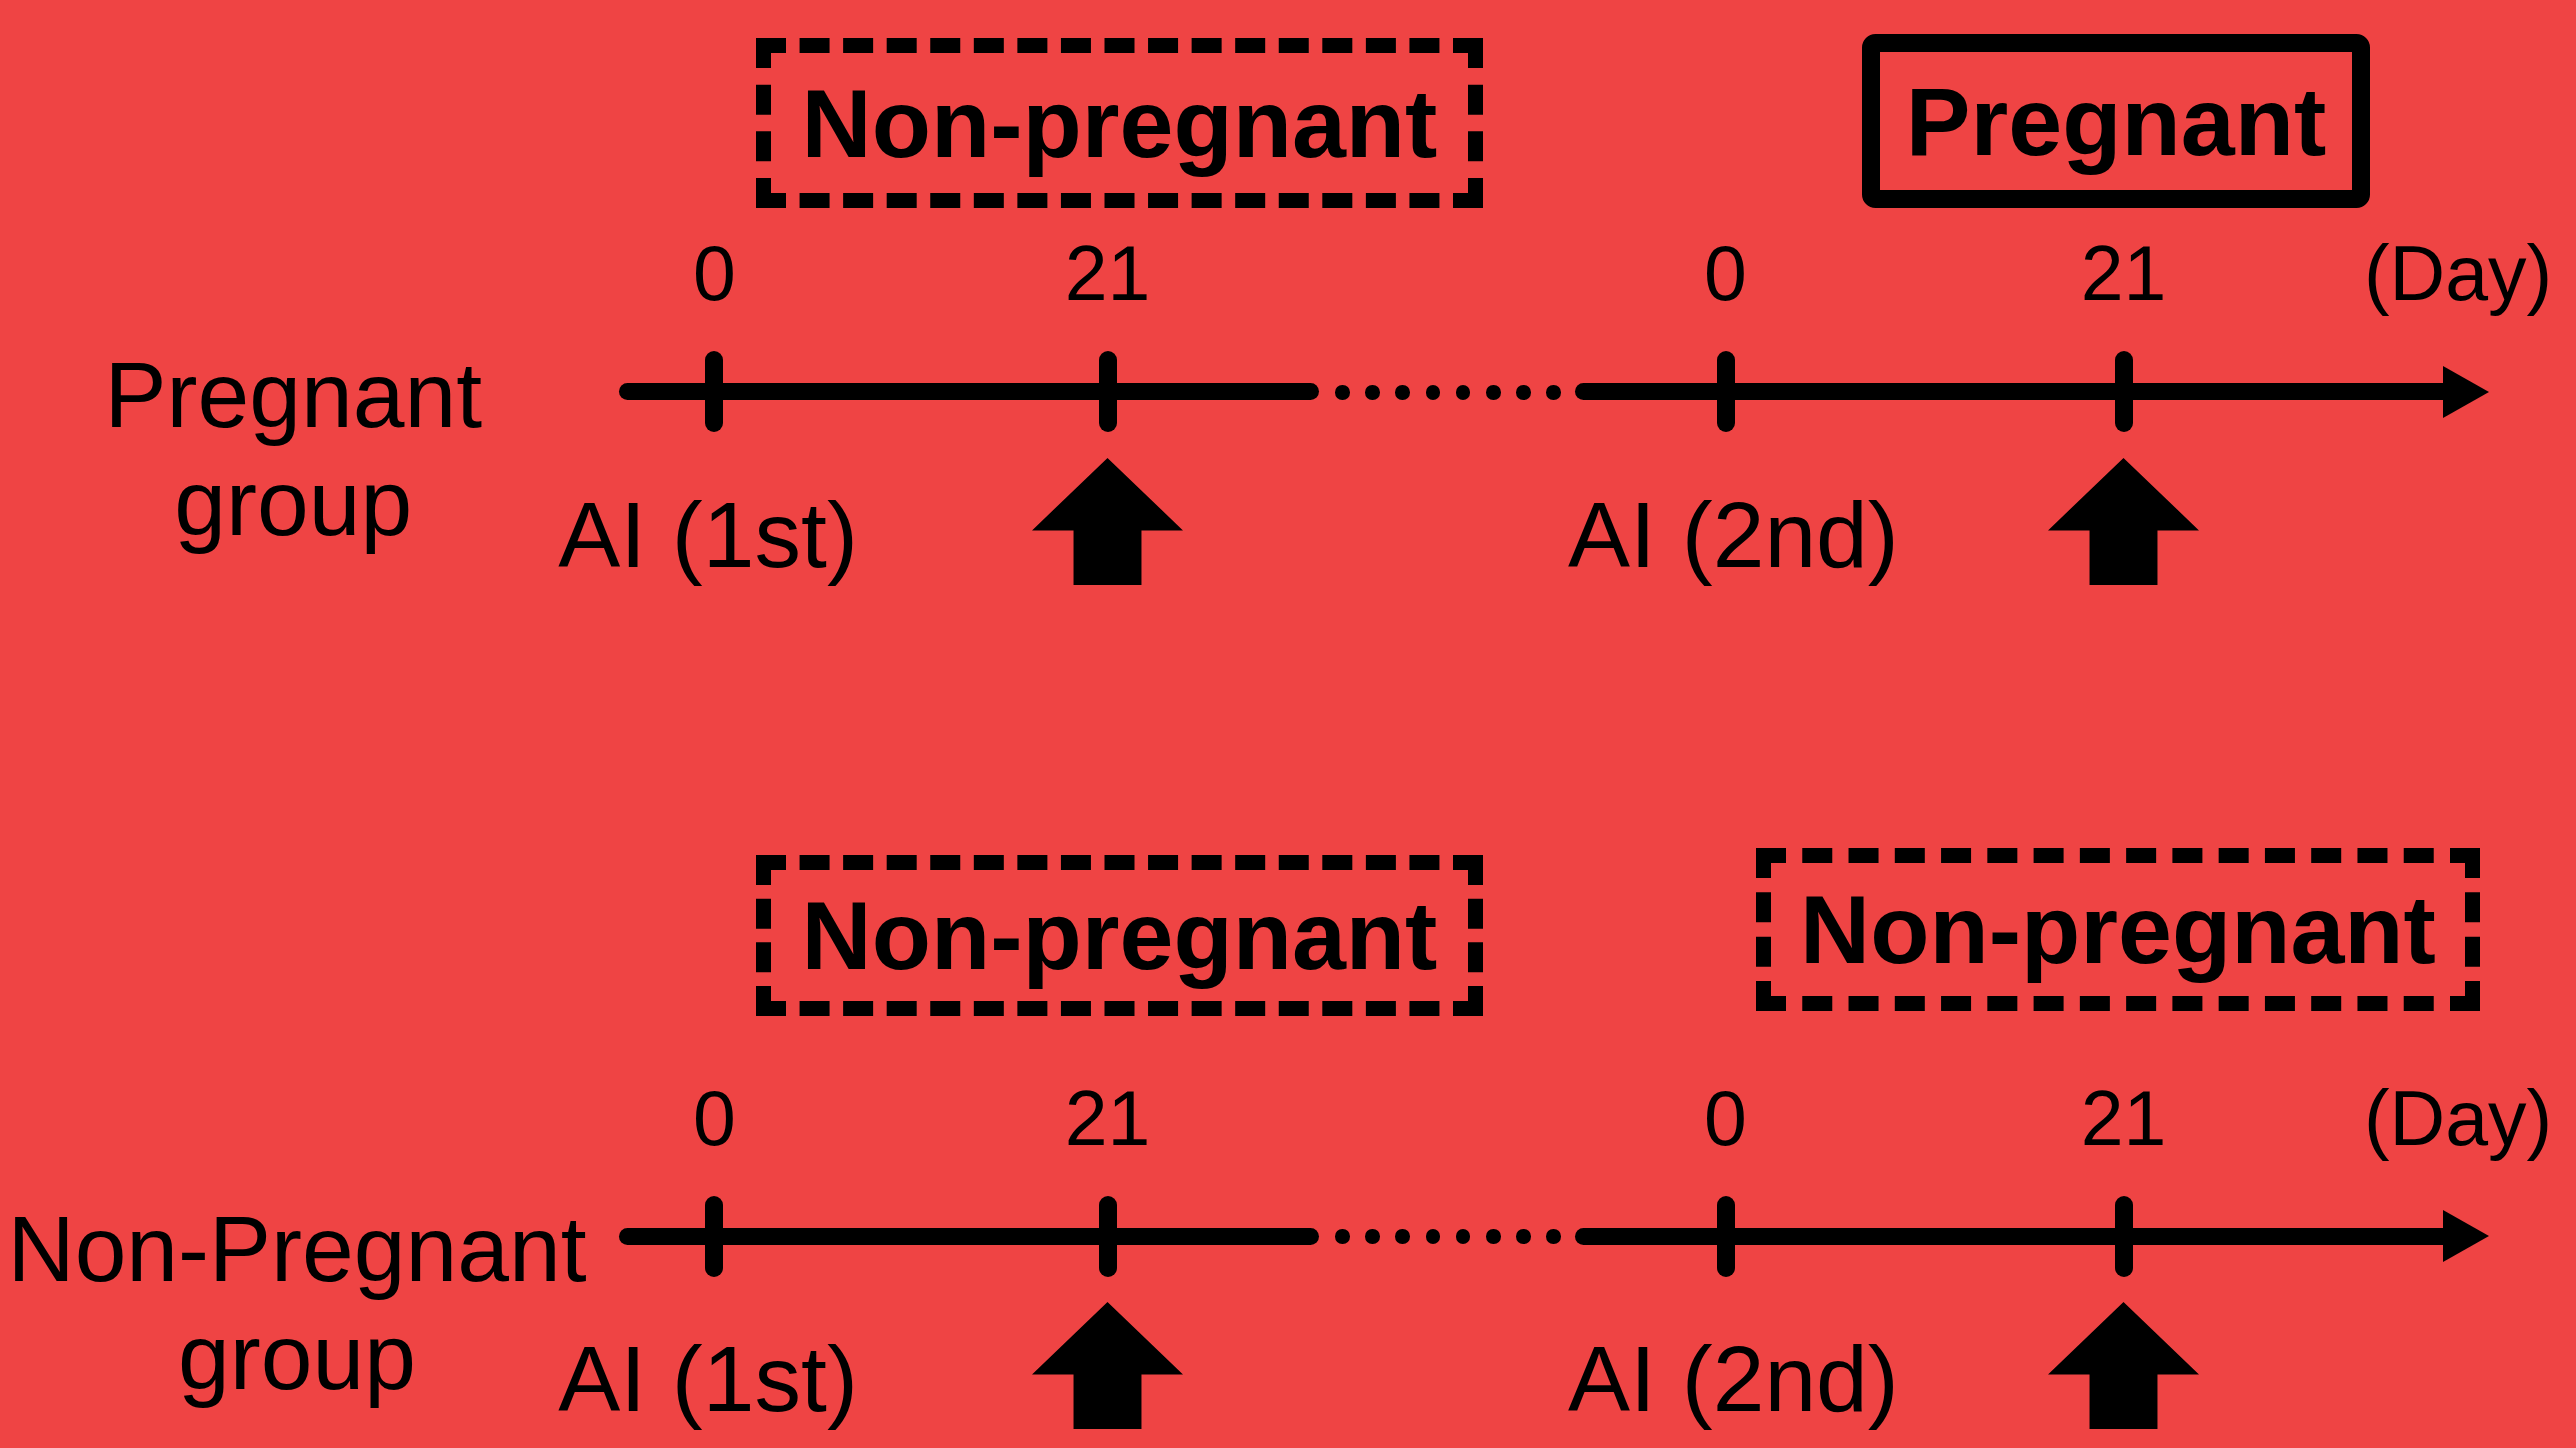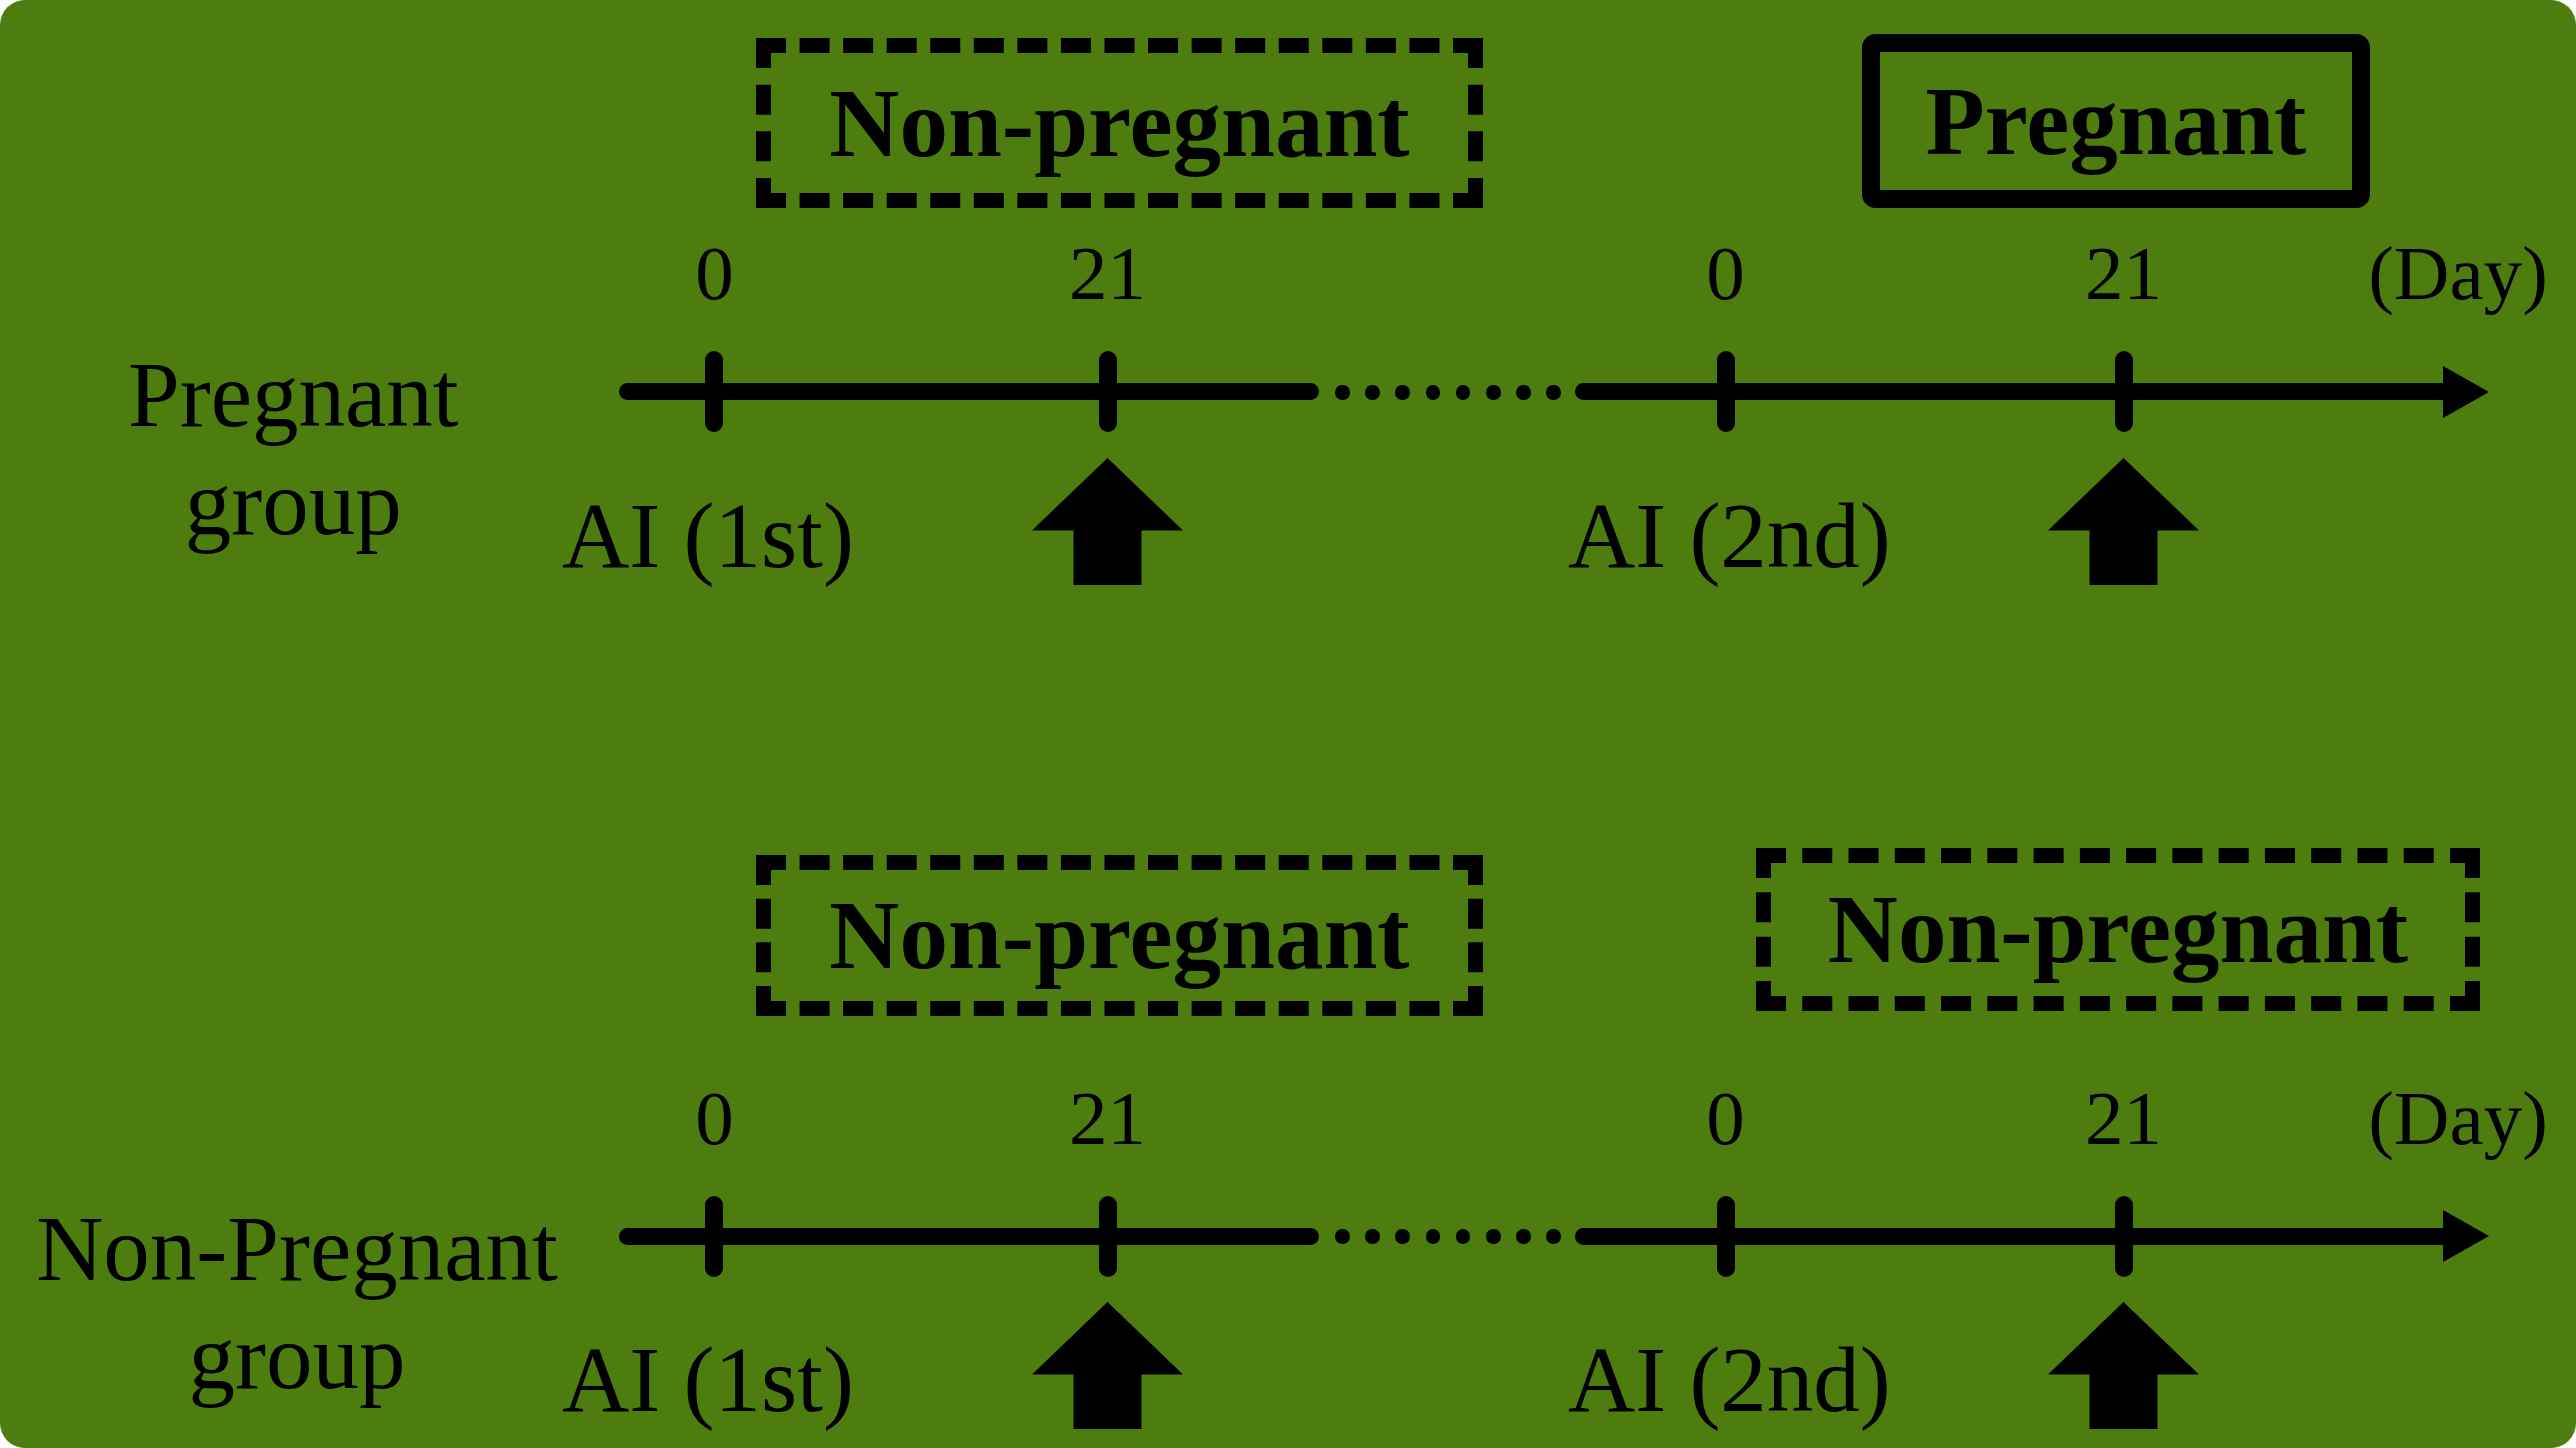--- a/index.html
+++ b/index.html
@@ -1,23 +1,22 @@
 <!DOCTYPE html>
 <html><head>
 <meta charset="utf-8">
 <style>
   html,body { margin:0; padding:0; background:#ffffff; }
   .fig {
     position:relative;
     width:2576px; height:1448px;
-    background:#4d7c0f;
+    background:#ef4444;
     color:#000;
-    font-family:Liberation Serif, serif;
+    font-family:Liberation Sans, sans-serif;
     overflow:hidden;
-    border-radius:25px;
   }
   .abs { position:absolute; }
 
   
   .glabel { text-align:center; }
   .glabel .line { font-size:93px; line-height:108px; white-space:nowrap; }
 
   
   .pbox {
     box-sizing:border-box;

